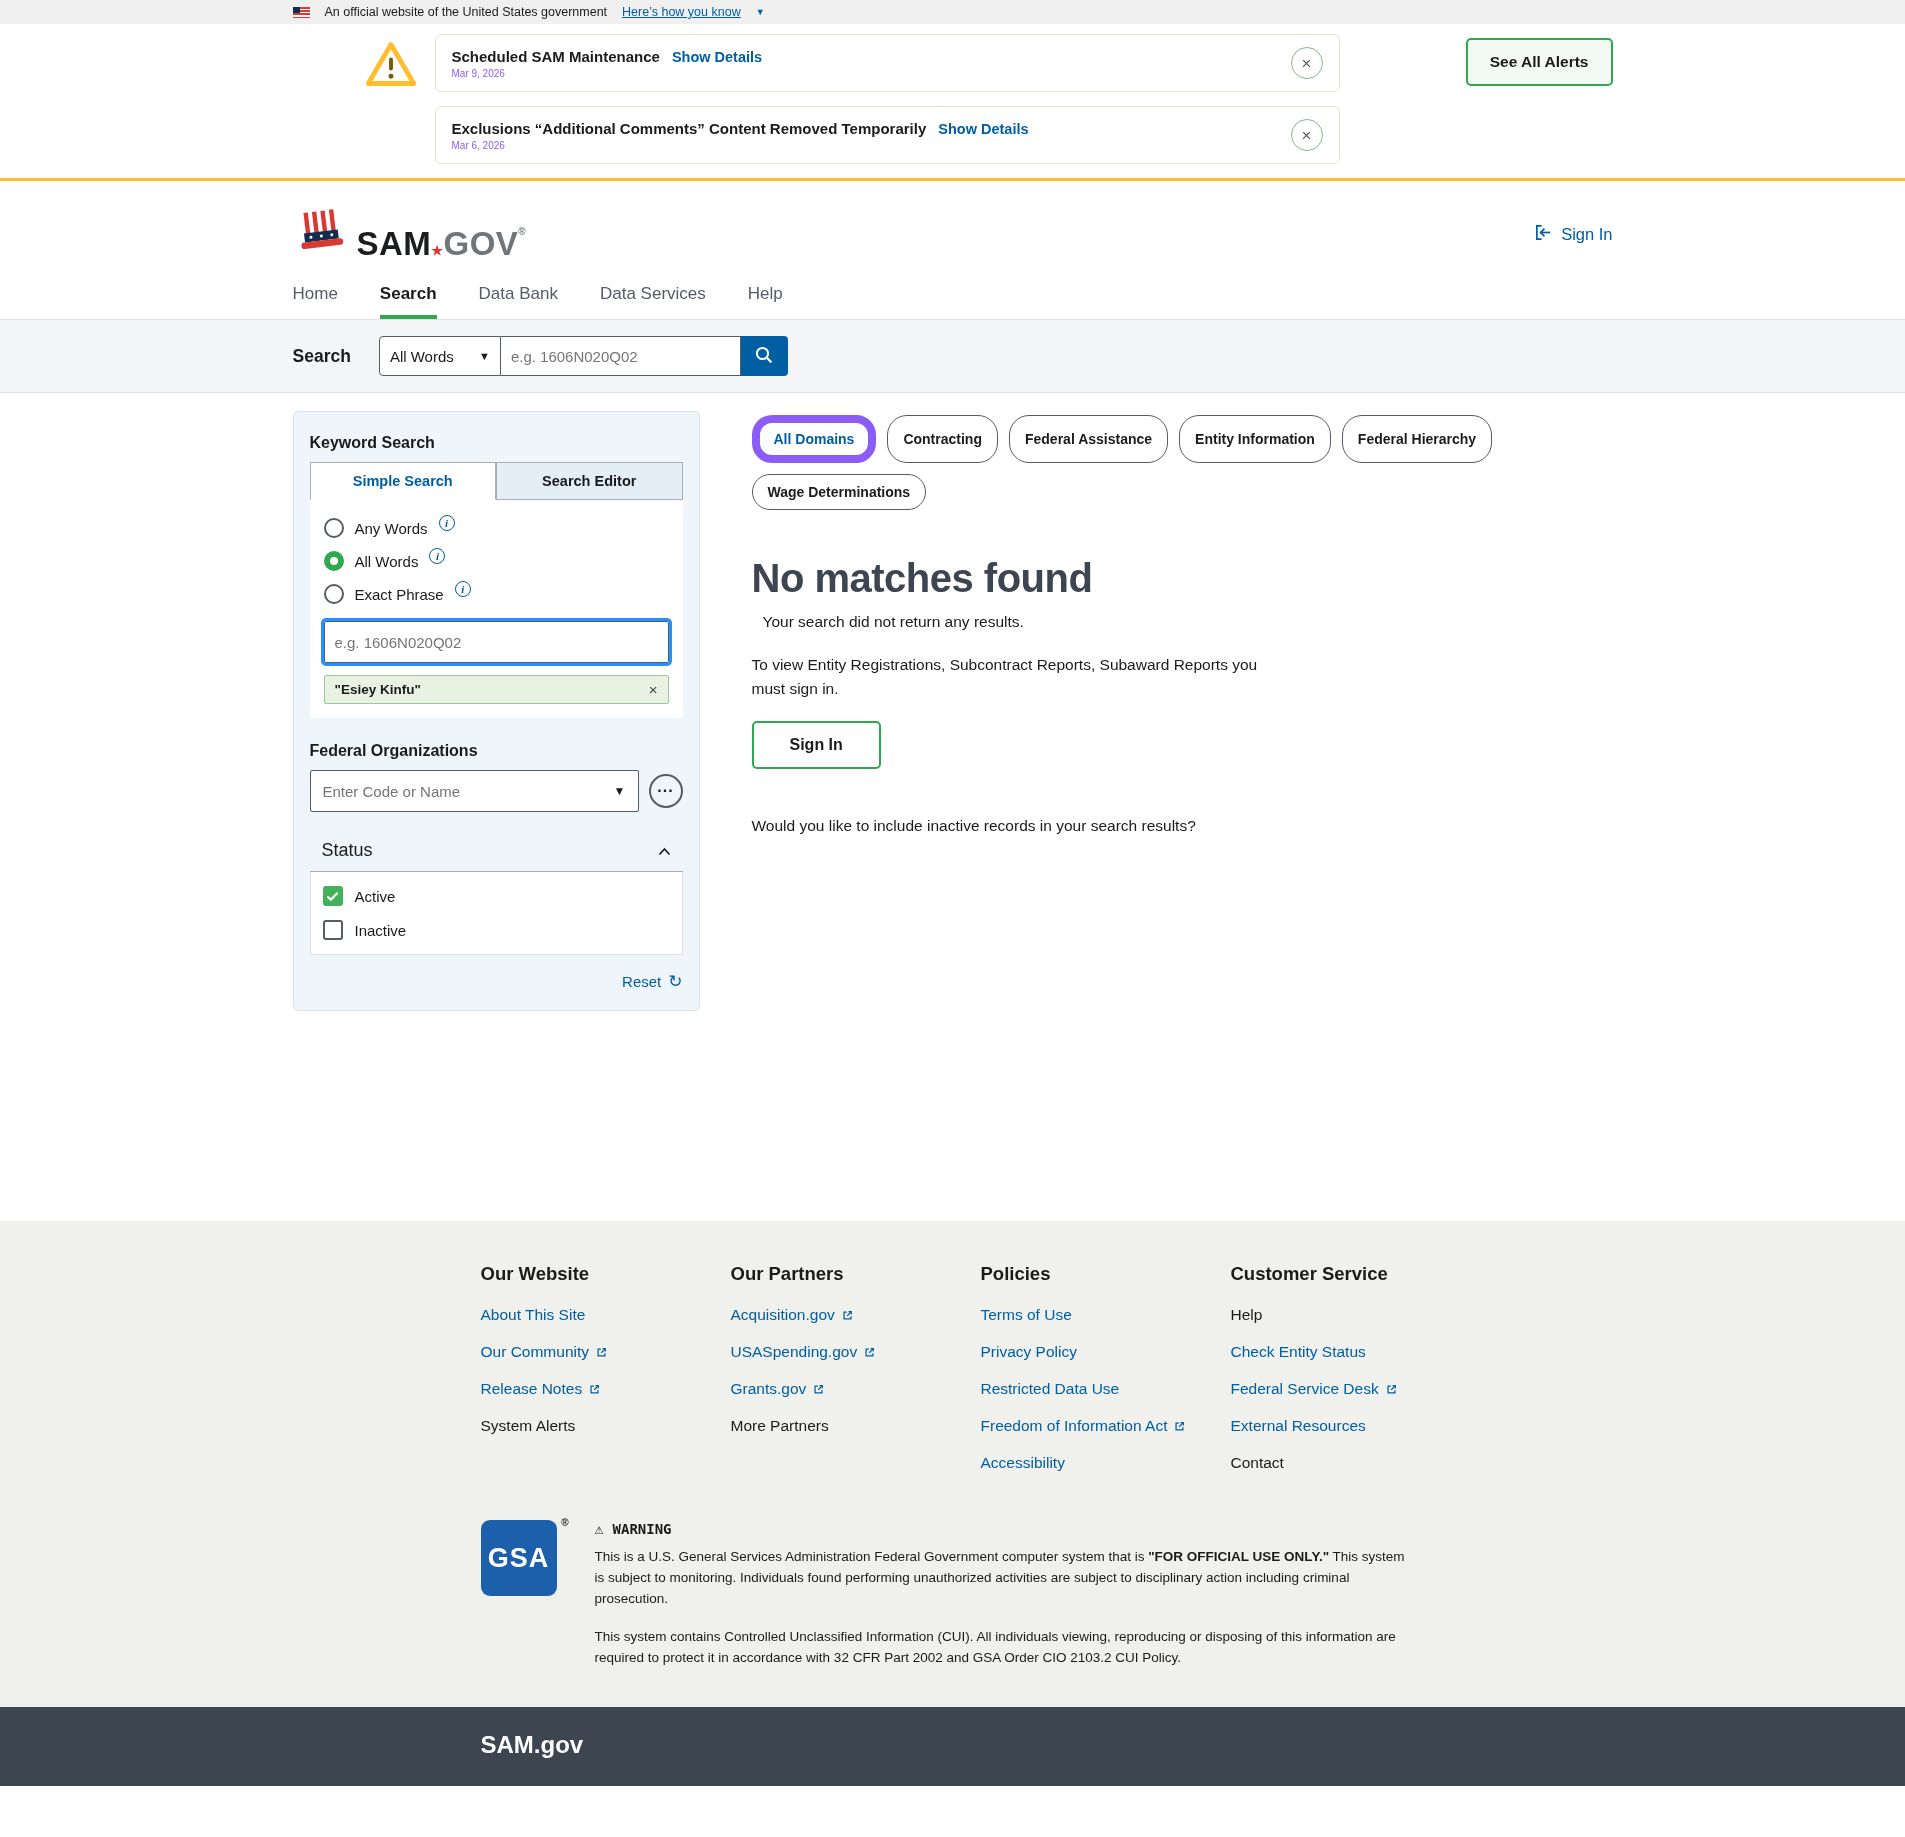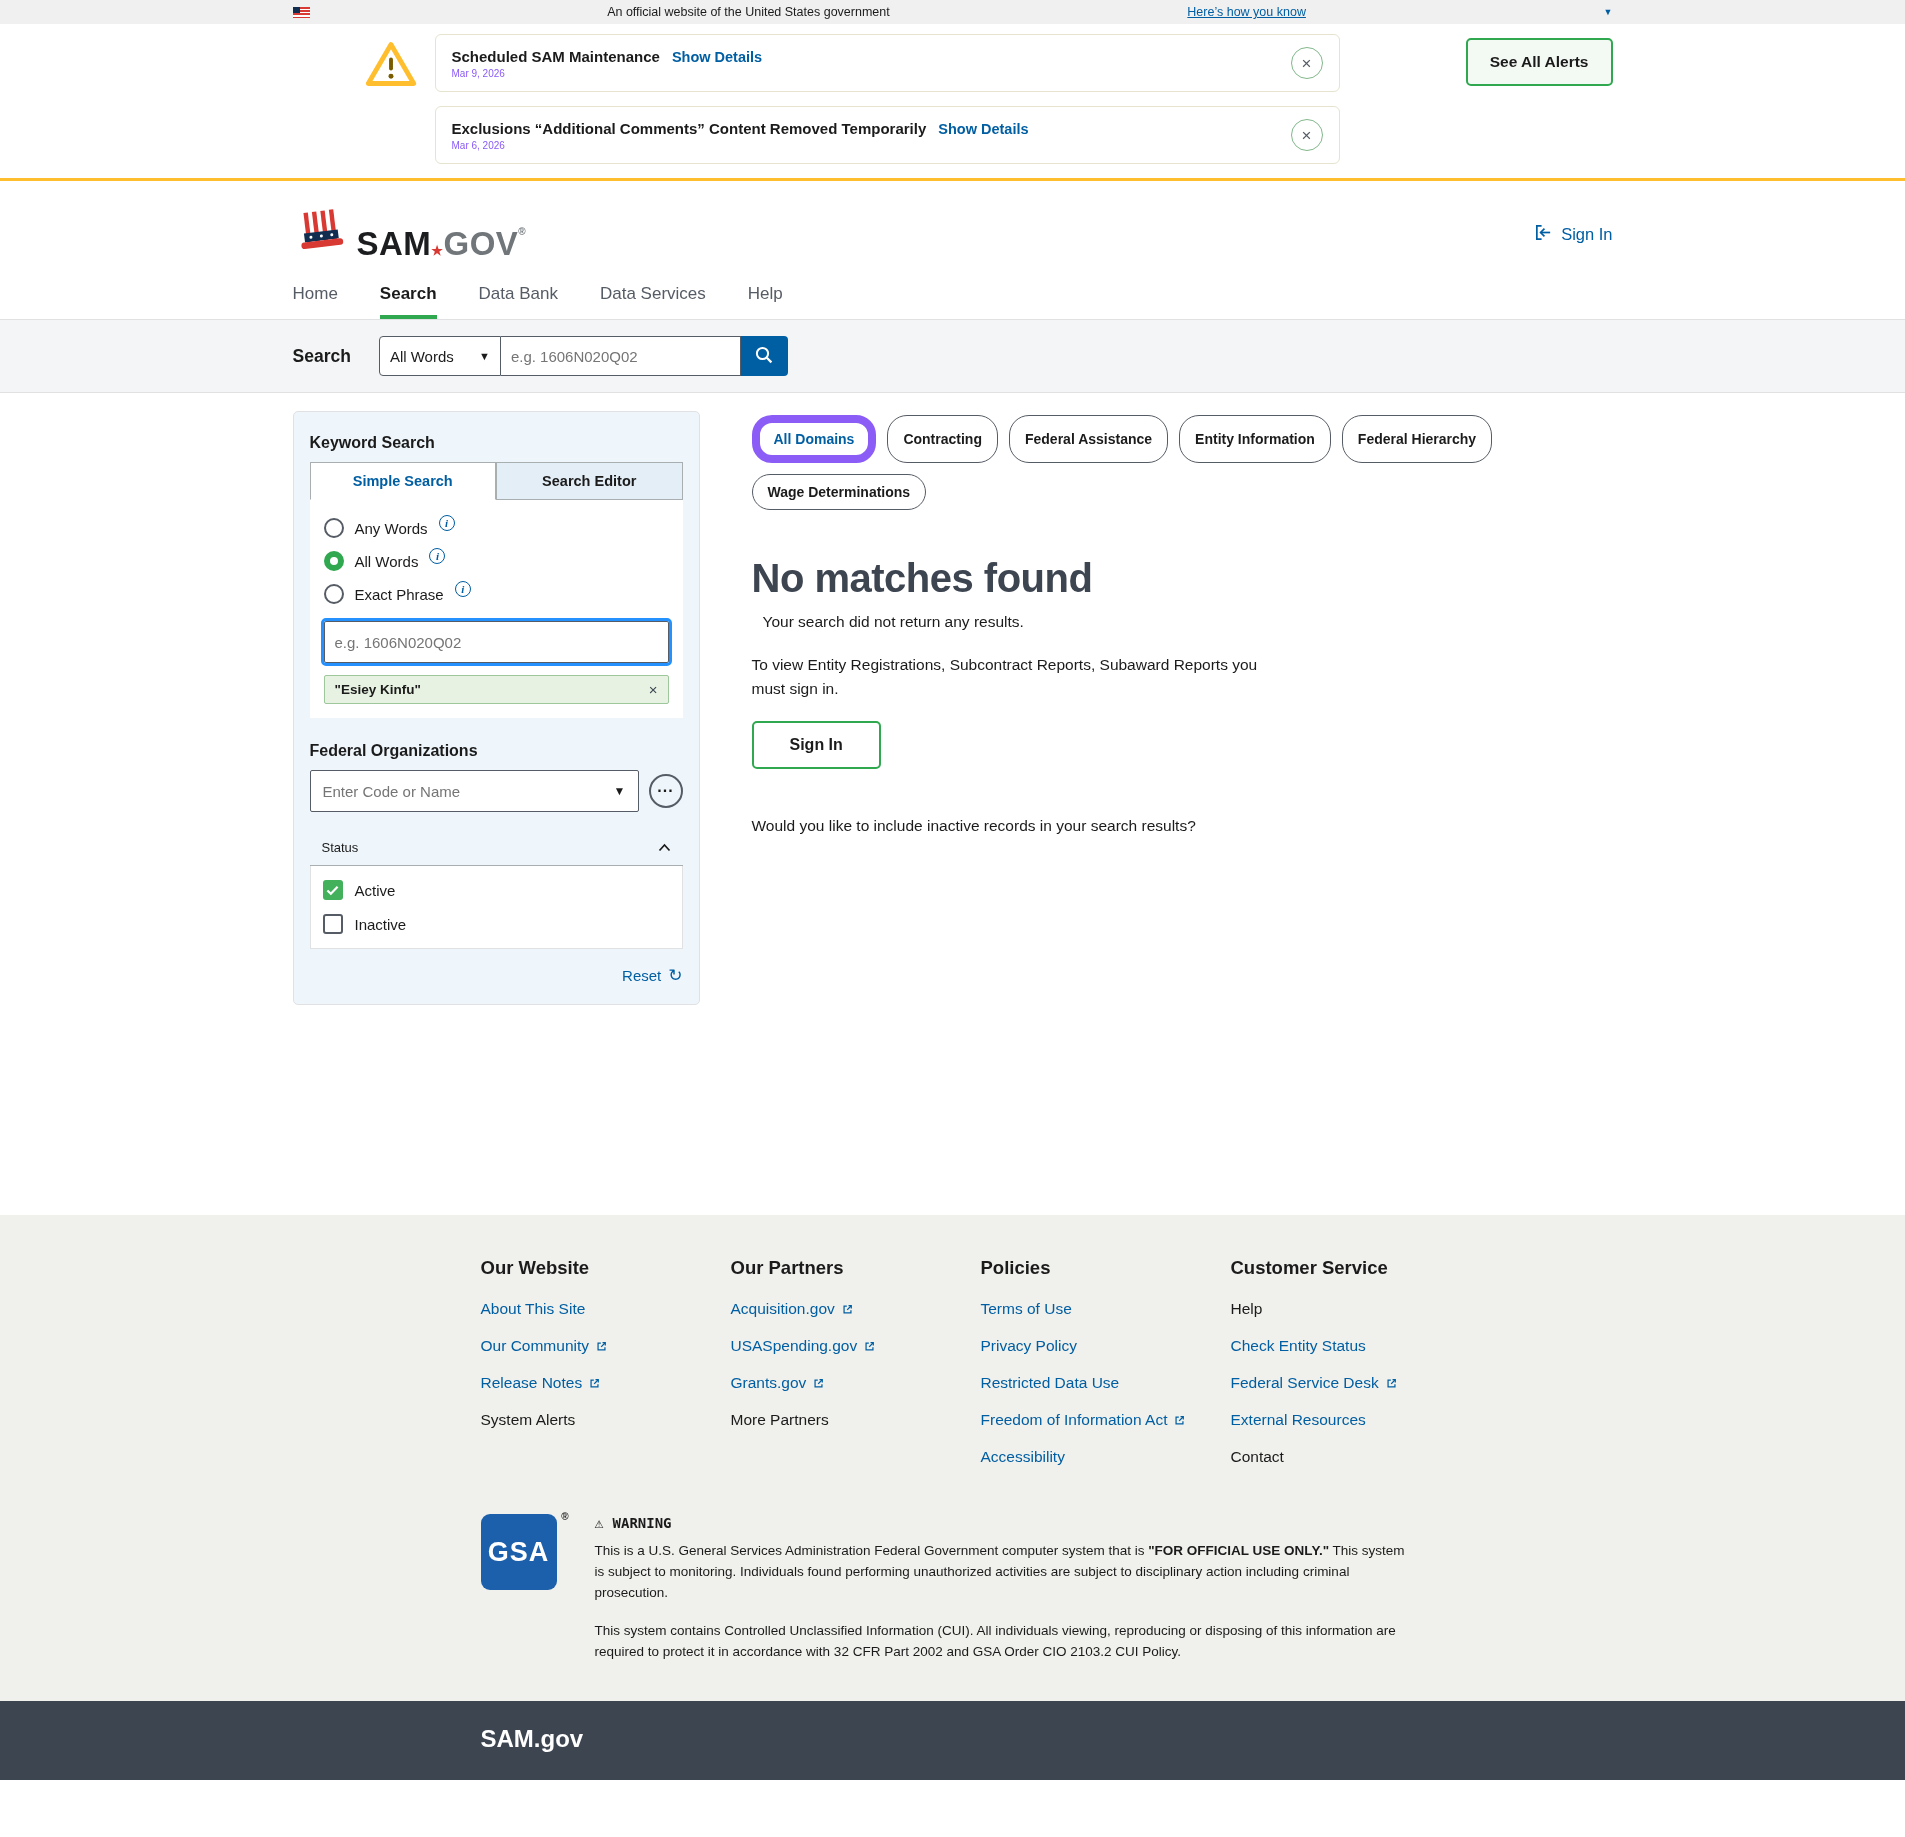--- a/index.html
+++ b/index.html
@@ -9,21 +9,21 @@
     background: #fff;
     color: #1b1b1b;
     font-family: "Liberation Sans", sans-serif;
   }
   a { text-decoration: none; cursor: pointer; }
   button { cursor: pointer; font-family: inherit; }
   .container { width: 1320px; margin: 0 auto; }
 
   
   .gov-banner { background: #f0f0f0; height: 24px; font-size: 12.5px; }
-  .banner-inner { display: flex; align-items: center; gap: 2px; height: 100%; justify-content: space-between; }
+  .banner-inner { display: flex; align-items: center; gap: 15px; height: 100%; }
   .flag {
     width: 17px; height: 11px; flex: none;
     background:
       linear-gradient(#112e51, #112e51) no-repeat 0 0 / 7px 6px,
       repeating-linear-gradient(180deg, #d83933 0 1.6px, #fff 1.6px 3.2px);
   }
   .banner-link { color: #005ea2; text-decoration: underline; }
   .banner-caret { color: #005ea2; font-size: 9px; }
 
   
@@ -141,21 +141,21 @@
   }
   .org-ph { color: #757575; font-size: 15px; }
   .org-caret { font-size: 12px; color: #1b1b1b; }
   .more-btn {
     width: 34px; height: 34px; border-radius: 50%; border: 2px solid #565c65; background: transparent;
     font-size: 16px; font-weight: bold; letter-spacing: 1px; color: #1b1b1b;
     display: flex; align-items: center; justify-content: center; padding: 0 0 8px 0; flex: none;
   }
   .status-head {
     margin-top: 18px; display: flex; justify-content: space-between; align-items: center;
-    padding: 10px 12px; border-bottom: 1px solid #a9aeb1; font-size: 13px; cursor: pointer;
+    padding: 10px 12px; border-bottom: 1px solid #a9aeb1; font-size: 18px; cursor: pointer;
   }
   .status-body { background: #fff; border: 1px solid #dfe1e2; border-top: none; padding: 14px 12px; }
   .check-row { display: flex; align-items: center; font-size: 15px; }
   .check-row + .check-row { margin-top: 14px; }
   .checkbox {
     width: 20px; height: 20px; border-radius: 3px; margin-right: 12px; flex: none;
     display: flex; align-items: center; justify-content: center;
   }
   .checkbox.unchecked { border: 2px solid #565c65; background: #fff; }
   .checkbox.checked { background: #43b05c; border: none; }

